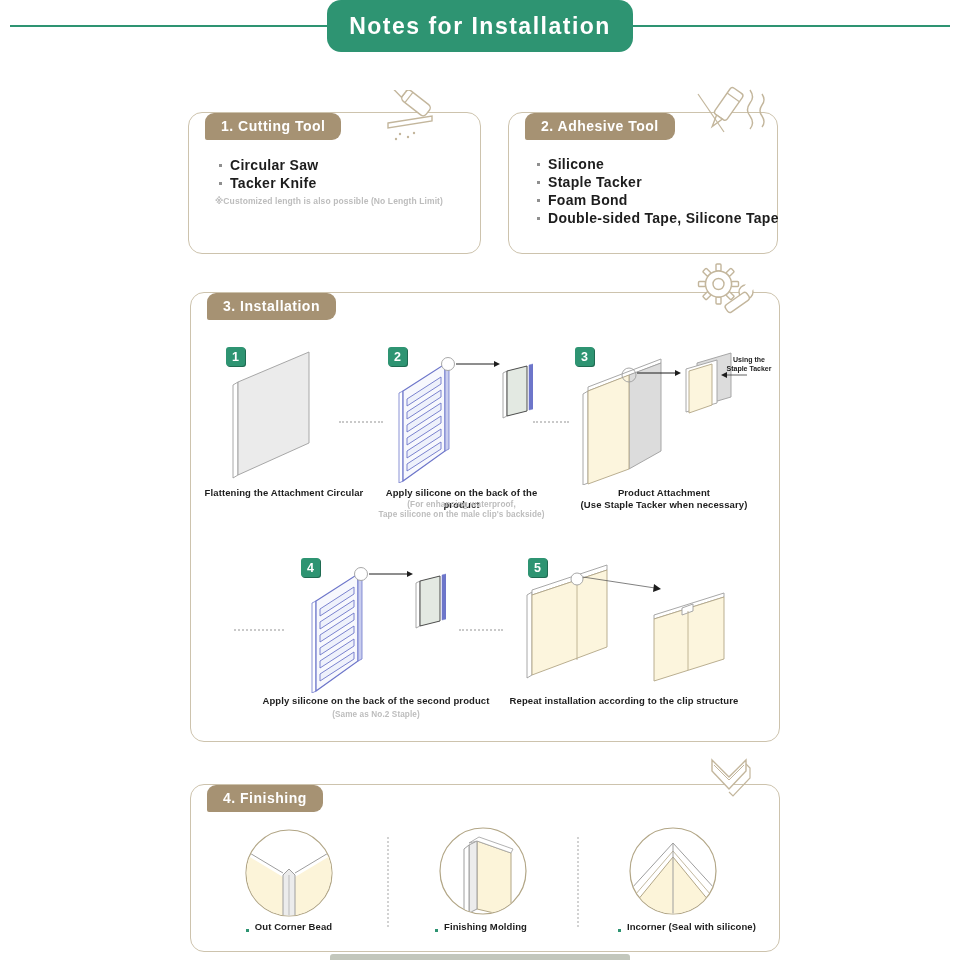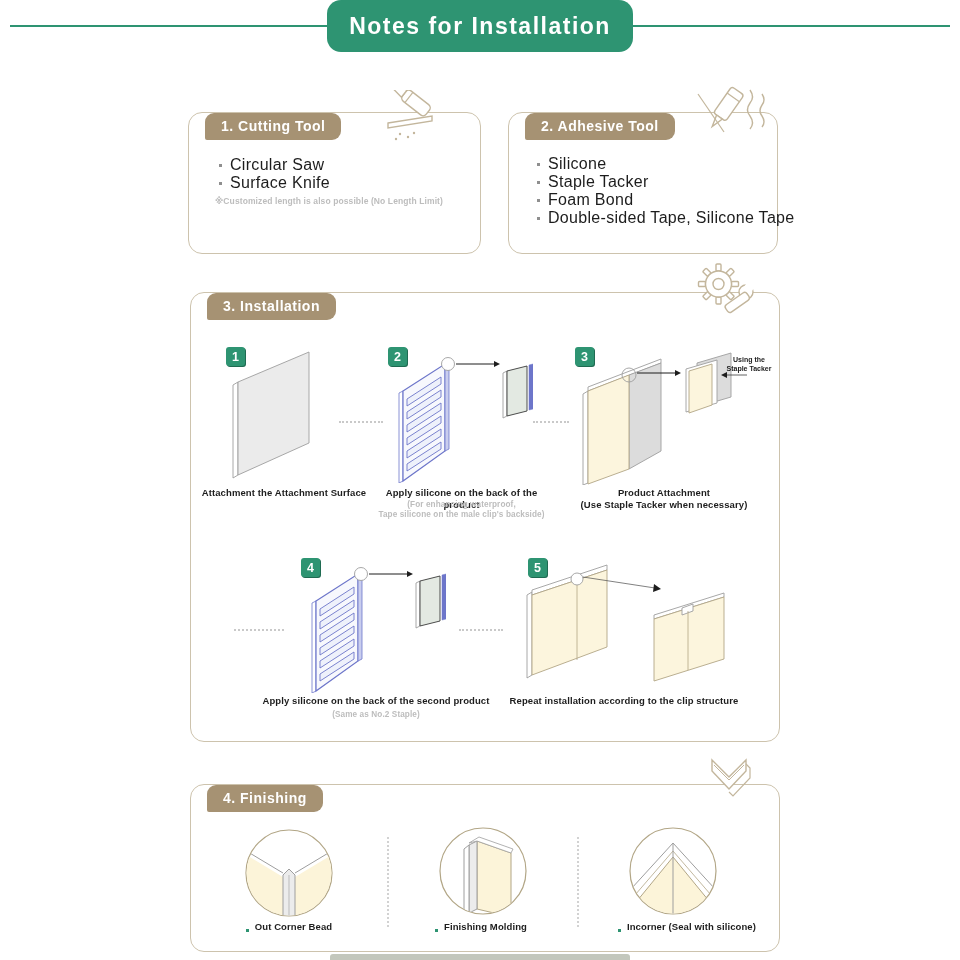--- a/index.html
+++ b/index.html
@@ -17,21 +17,21 @@
     border-radius:14px;display:flex;align-items:center;justify-content:center;}
   .title-box span{color:#fff;font-weight:bold;font-size:23px;letter-spacing:1.5px;}
   
   .panel{border:1.5px solid var(--boxborder);border-radius:14px;background:#fff;}
   .sec-label{position:absolute;left:16px;top:0px;height:27px;line-height:27px;
     background:var(--tan);color:#fff;font-weight:bold;font-size:14px;letter-spacing:.5px;
     padding:0 16px;border-radius:9px 9px 9px 2px;}
   
   .li{position:absolute;display:flex;align-items:center;height:16px;}
   .dot{width:3px;height:3px;background:#8f8f8f;margin-right:8px;flex:0 0 auto;}
-  .li b{font-size:16px;font-weight:normal;color:var(--ink);letter-spacing:.3px;white-space:nowrap;}
+  .li b{font-size:14px;font-weight:bold;color:var(--ink);letter-spacing:.3px;white-space:nowrap;}
   .note{position:absolute;font-size:8.5px;color:var(--subgray);font-weight:bold;letter-spacing:.1px;white-space:nowrap;}
   
   .step-badge{position:absolute;width:19px;height:19px;background:var(--green);
     border-radius:3px;color:#fff;font-weight:bold;font-size:12.5px;display:flex;
     align-items:center;justify-content:center;box-shadow:1px 1px 0 #1f6b52;}
   .caption{position:absolute;text-align:center;font-size:9.5px;font-weight:bold;
     color:var(--ink);letter-spacing:.1px;line-height:11.5px;}
   .subcap{position:absolute;text-align:center;font-size:8.2px;font-weight:bold;
     color:var(--subgray);letter-spacing:.1px;line-height:10px;}
   .hdots{position:absolute;border-top:2px dotted #c9c9c9;height:0;}
@@ -60,21 +60,21 @@
   </div>
 
   <div class="abs panel" style="left:188px;top:112px;width:291px;height:140px;">
     <div class="sec-label">1. Cutting Tool</div>
     <div class="li" style="left:30px;top:44px;">
       <span class="dot"></span>
       <b>Circular Saw</b>
     </div>
     <div class="li" style="left:30px;top:62px;">
       <span class="dot"></span>
-      <b>Surface Knife</b>
+      <b>Tacker Knife</b>
     </div>
     <div class="note" style="left:26px;top:83px;">※Customized length is also possible (No Length Limit)</div>
   </div>
 
   <svg class="abs" style="left:374px;top:90px;" width="66" height="54" viewBox="0 0 66 54">
     <g transform="rotate(38 33 18)">
       <rect class="icon-stroke" x="22" y="2" width="30" height="13" rx="4"></rect>
       <line x1="28" y1="2" x2="28" y2="15" stroke="#c3b69c" stroke-width="1.2"></line>
       <polygon class="icon-stroke" points="8,6 22,4 22,13 8,11"></polygon>
     </g>
@@ -163,21 +163,21 @@
       <line x1="158" y1="30" x2="178" y2="30" stroke="#3a3a3a" stroke-width=".8"></line>
     </svg>
     <div class="tiny-note" style="left:525px;top:62px;width:66px;">
       <div>Using the</div>
       <div>Staple Tacker</div>
     </div>
 
     <div class="hdots" style="left:148px;top:128px;width:44px;"></div>
     <div class="hdots" style="left:342px;top:128px;width:36px;"></div>
 
-    <div class="caption" style="left:8px;top:194px;width:170px;">Attachment the Attachment Surface</div>
+    <div class="caption" style="left:8px;top:194px;width:170px;">Flattening the Attachment Circular</div>
     <div class="caption" style="left:178px;top:194px;width:185px;">Apply silicone on the back of the product</div>
     <div class="subcap" style="left:178px;top:207px;width:185px;">(For enhancing waterproof,</div>
     <div class="subcap" style="left:178px;top:217px;width:185px;">Tape silicone on the male clip's backside)</div>
     <div class="caption" style="left:348px;top:194px;width:250px;">
       <div>Product Attachment</div>
       <div>(Use Staple Tacker when necessary)</div>
     </div>
 
     <svg class="abs" style="left:103px;top:268px;" width="152" height="132" viewBox="0 0 152 132">
       <polygon points="18,42 22,40 22,130 18,132" fill="#fff" stroke="#6d76ca" stroke-width=".8"></polygon>

